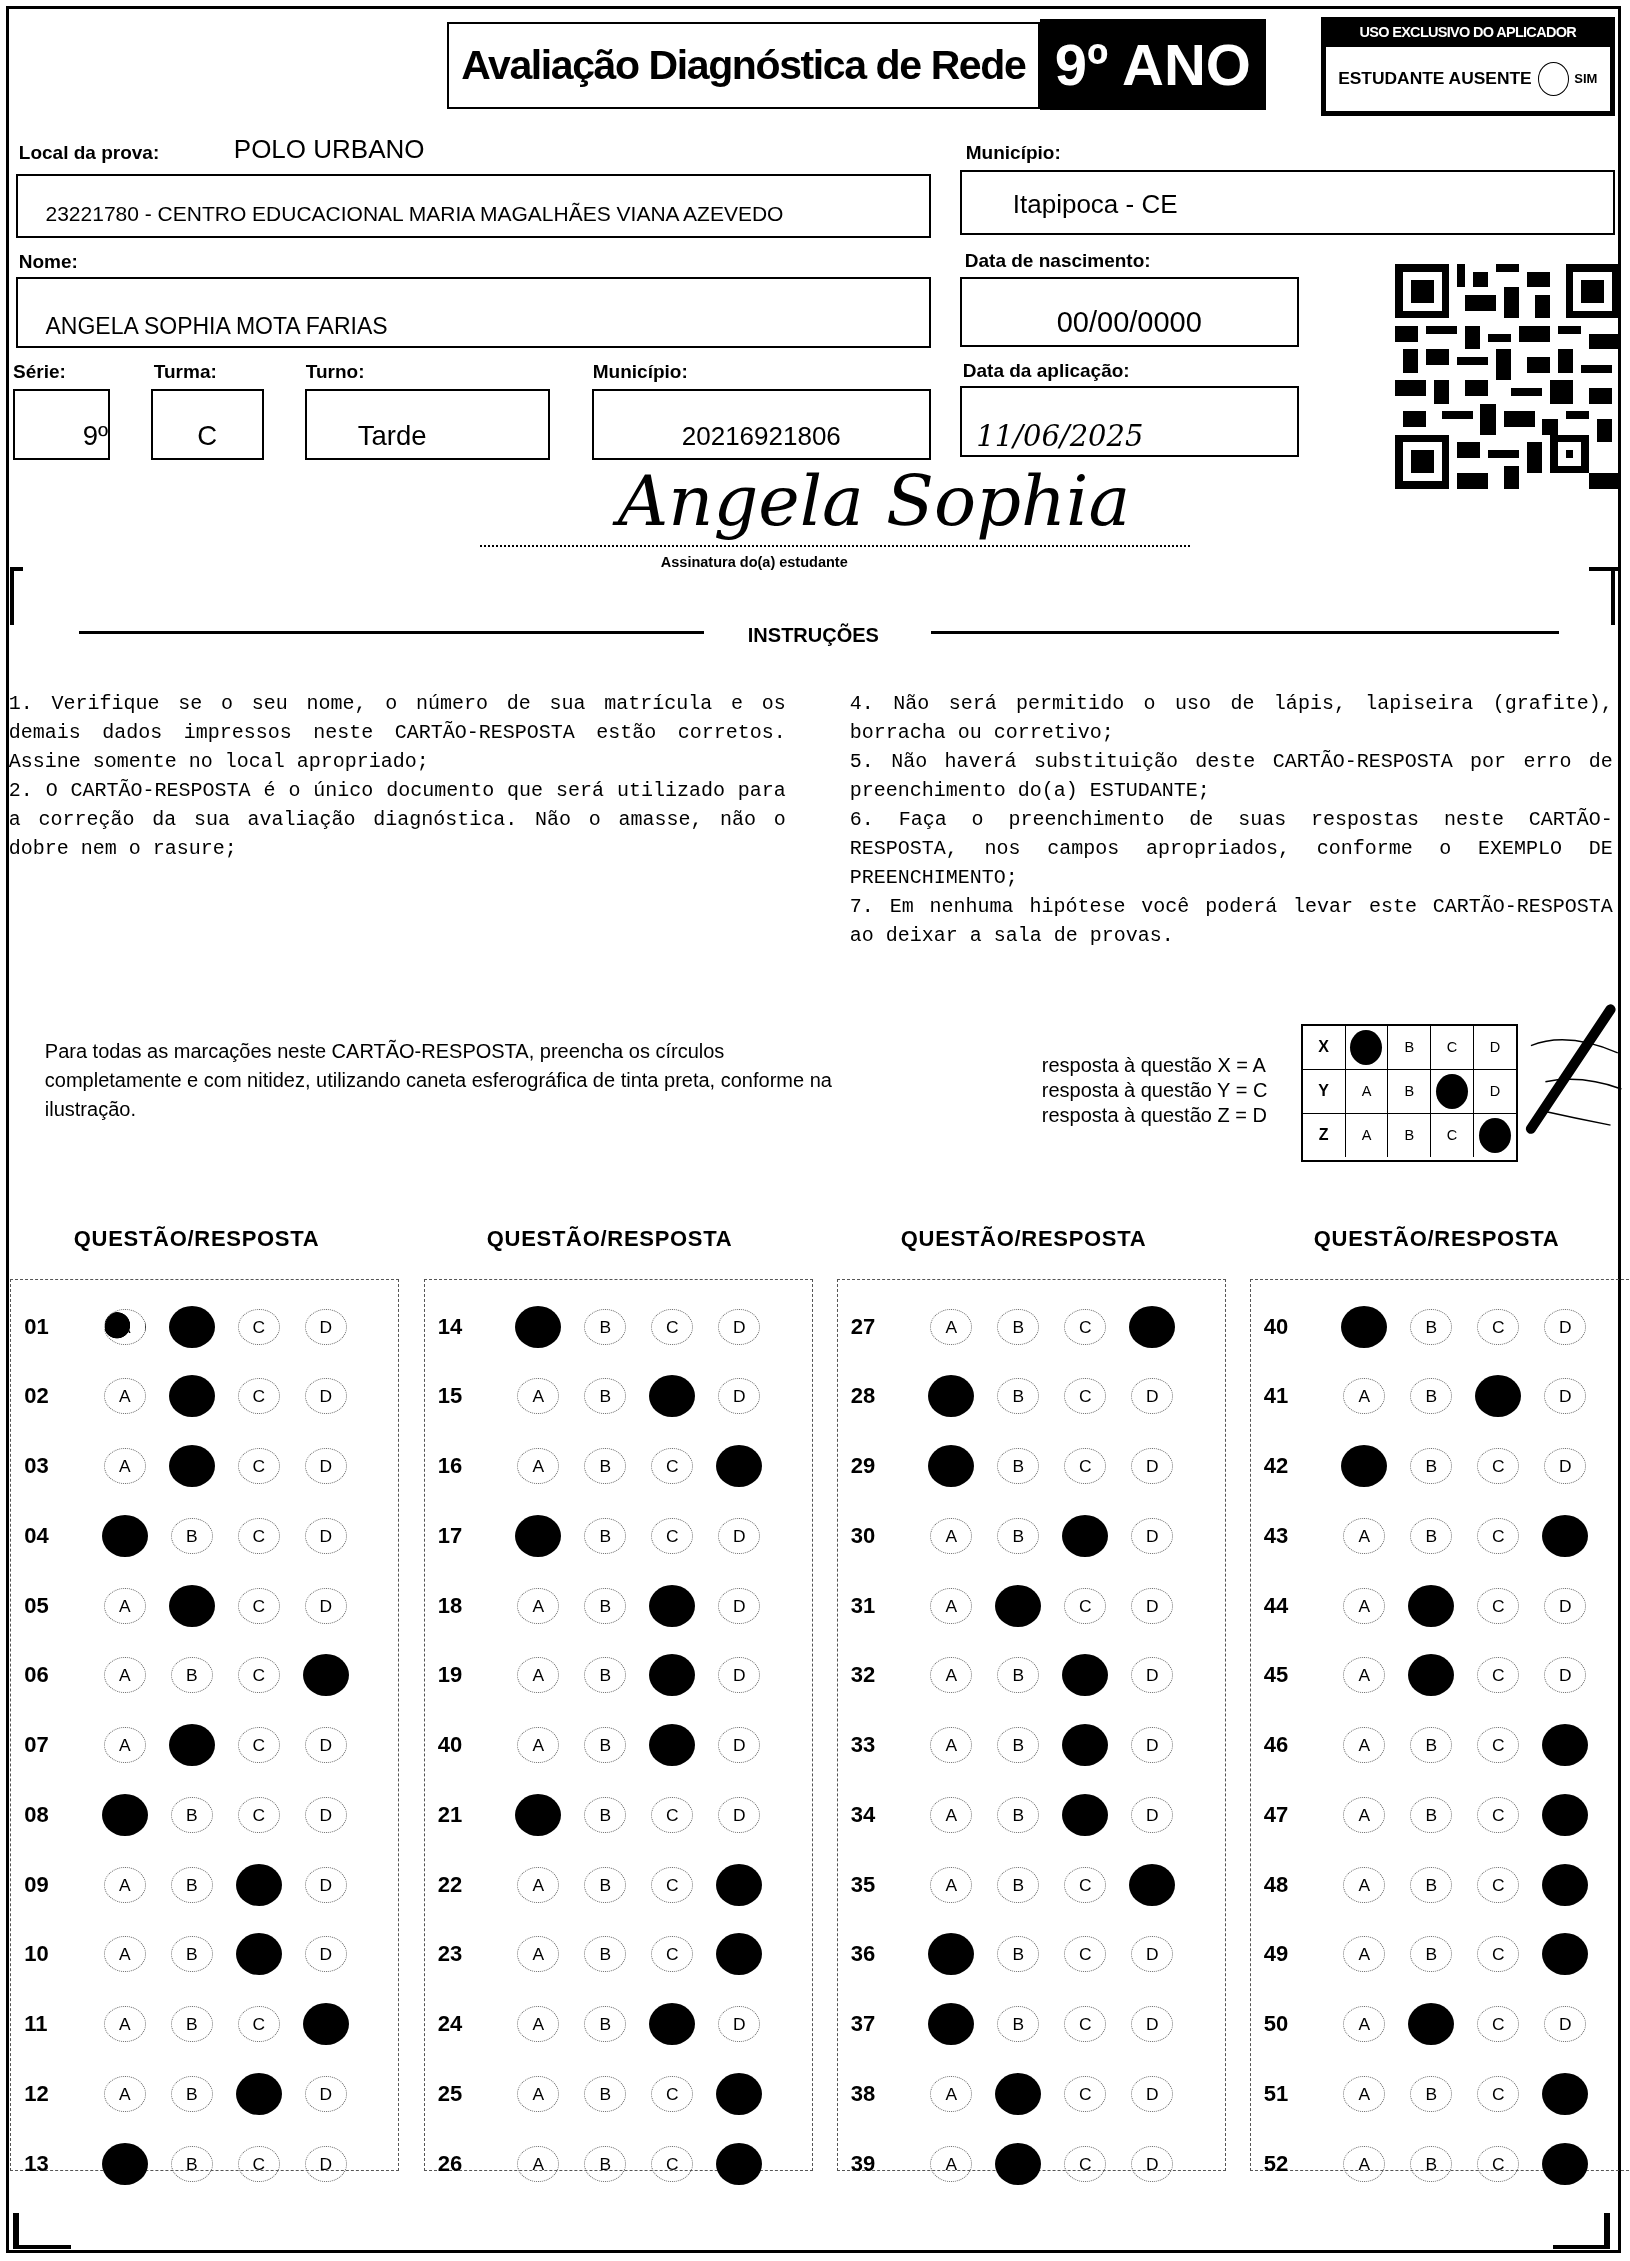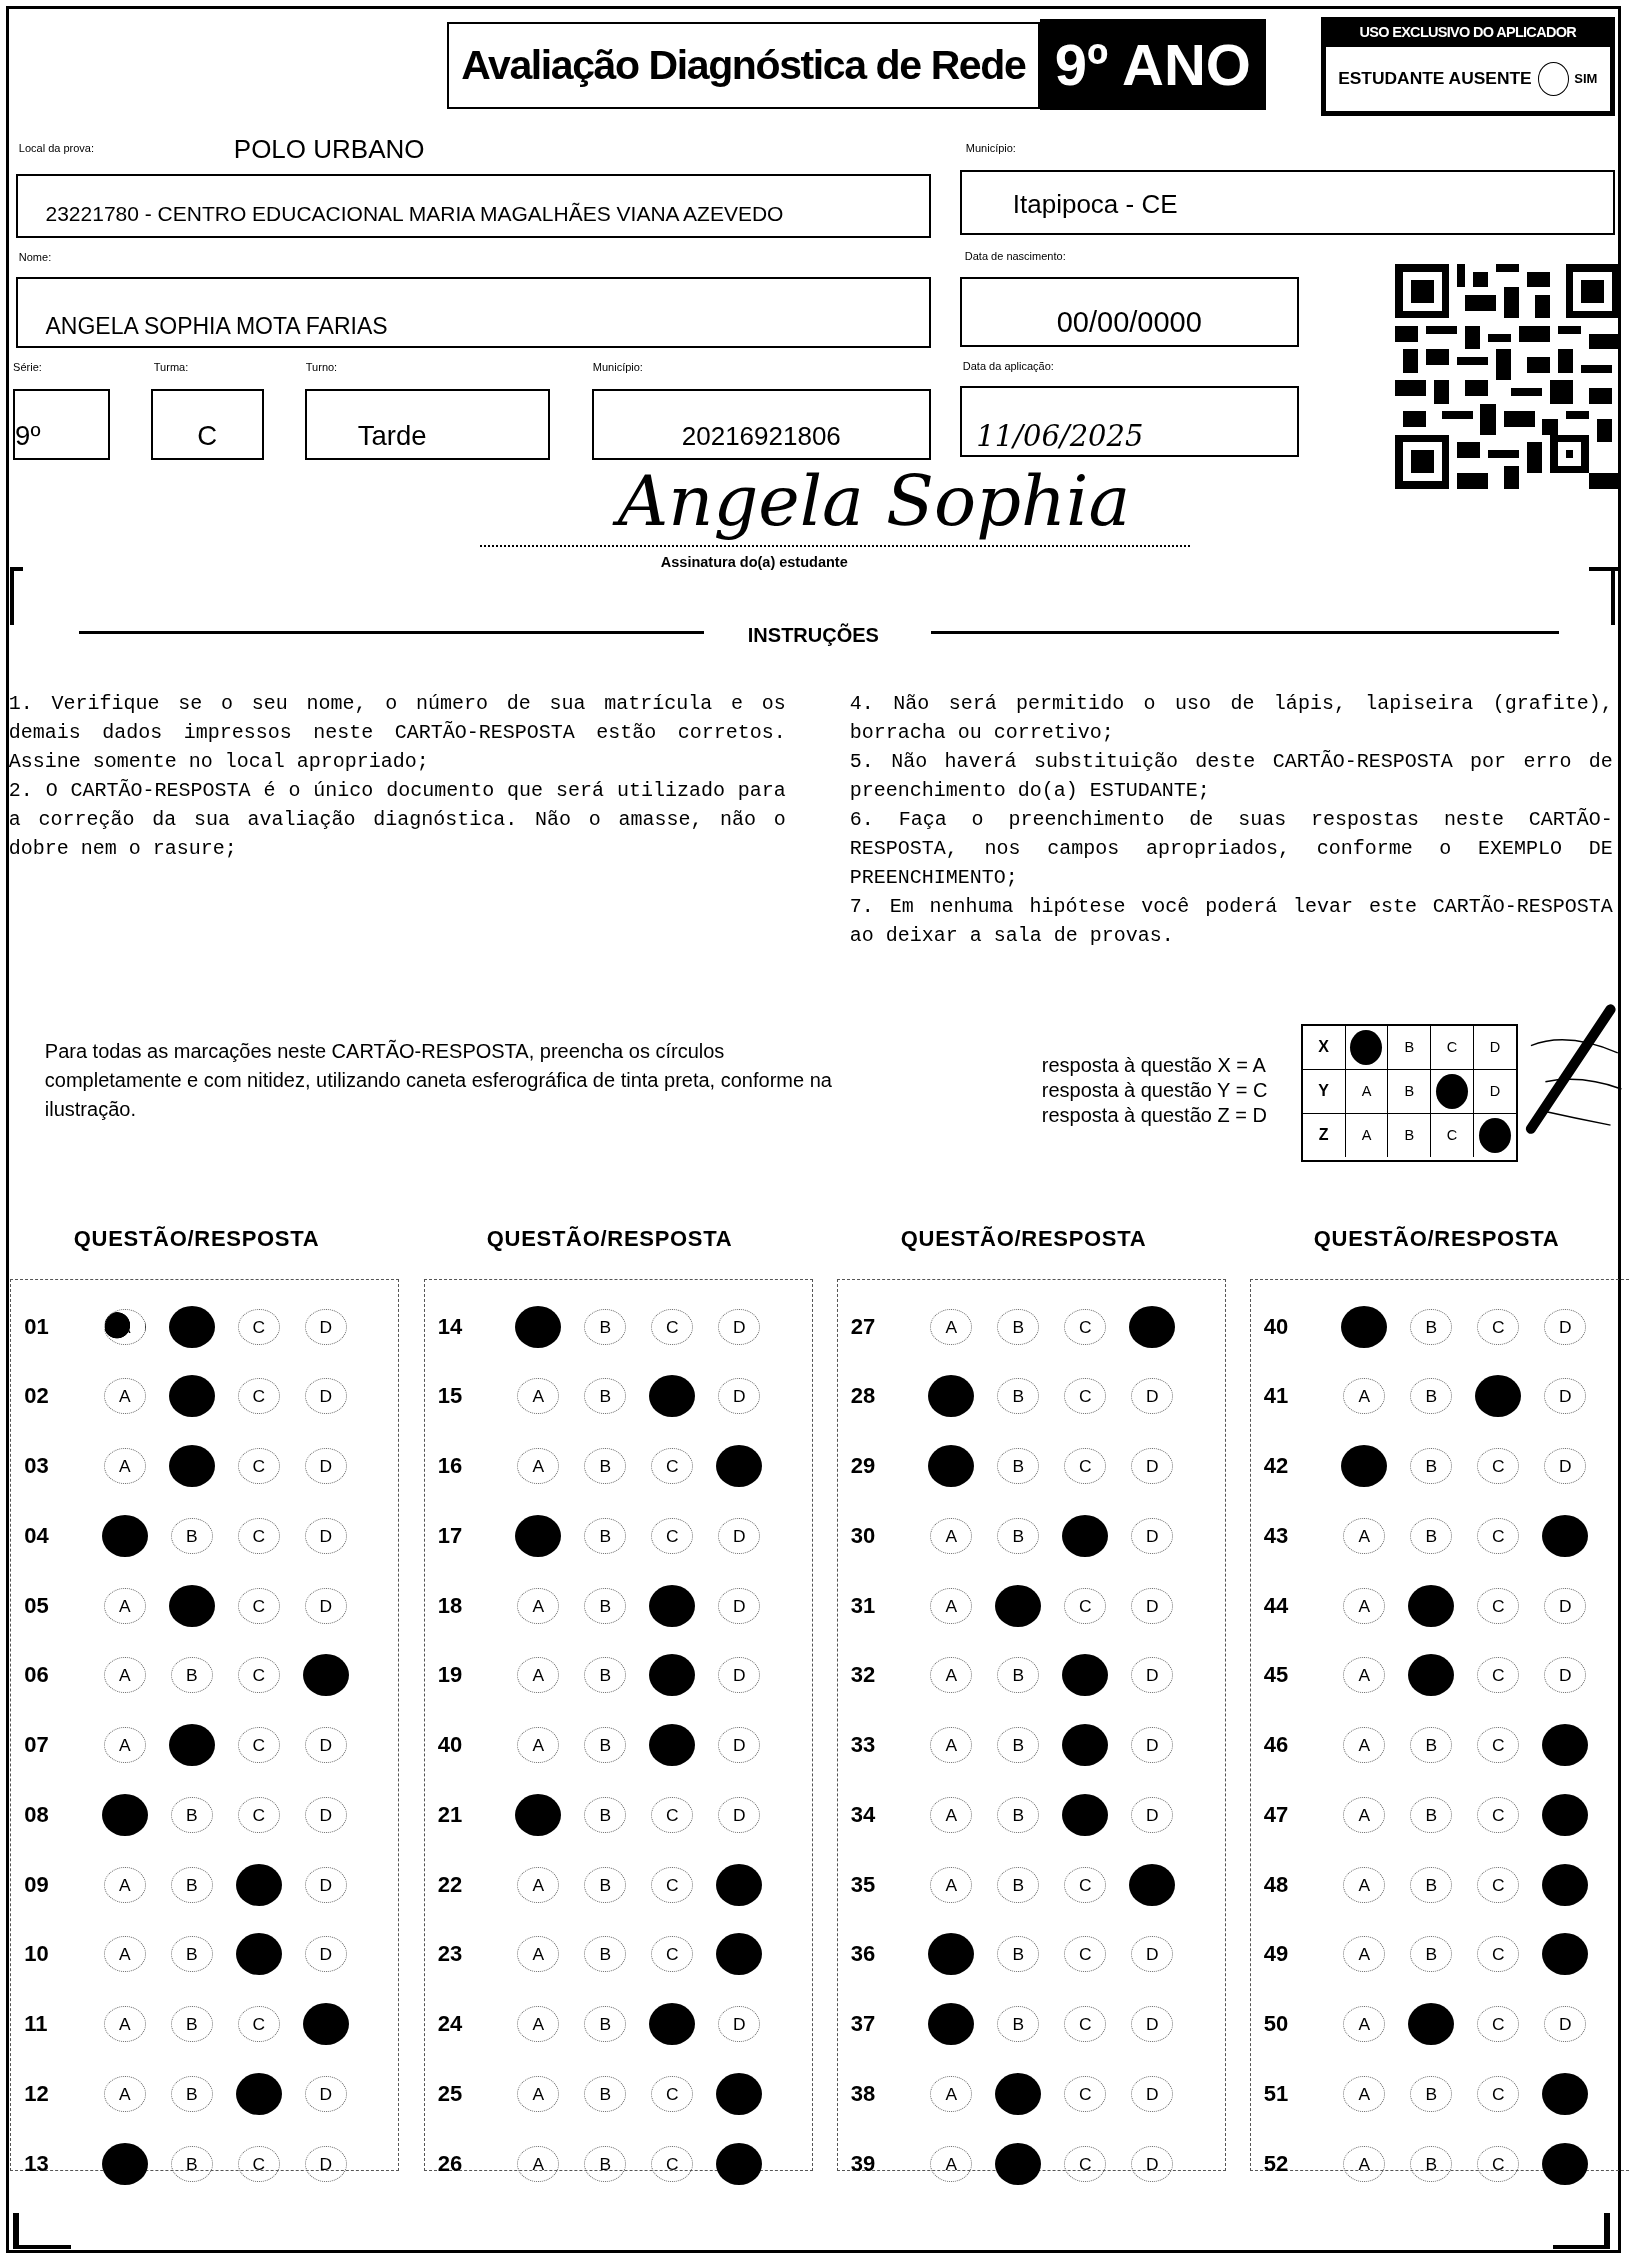--- a/index.html
+++ b/index.html
@@ -7,21 +7,21 @@
   .page{position:absolute;left:5.8px;top:5.8px;width:1615px;height:2247px;border:3.6px solid #000;box-sizing:border-box;}
   .abs{position:absolute;}
   .hdr-black{position:absolute;background:#000;color:#fff;display:flex;align-items:center;justify-content:center;font-weight:bold;}
   .hdr-title{left:10px;top:10px;width:428px;height:91px;font-size:42px;letter-spacing:-1.4px;}
   .hdr-sub{left:438px;top:13px;width:593px;height:87px;background:#fff;color:#000;border:2.2px solid #000;box-sizing:border-box;font-size:41px;letter-spacing:-1.4px;}
   .hdr-year{left:1031px;top:10px;width:226px;height:91px;font-size:58px;}
   .aplic{position:absolute;left:1312px;top:8.7px;width:294px;height:99px;background:#000;border:2.2px solid #000;box-sizing:border-box;}
   .aplic-title{color:#fff;font-size:14.5px;text-align:center;height:27.5px;line-height:27.5px;font-weight:bold;letter-spacing:-0.7px;}
   .aplic-body{background:#fff;height:64px;margin:0 2.9px;display:flex;align-items:center;justify-content:center;gap:5.8px;font-size:17.4px;font-weight:bold;}
   .bubble-sm{width:29px;height:32px;border:1.4px solid #000;border-radius:50%;display:inline-block;}
-  .lbl{position:absolute;font-size:11px;font-weight:normal;}
+  .lbl{position:absolute;font-size:19px;font-weight:bold;}
   .box{position:absolute;border:2.2px solid #000;box-sizing:border-box;font-size:23px;display:flex;align-items:flex-end;padding-bottom:5.8px;}
   .qr{position:absolute;left:1386px;top:255px;width:225px;height:225px;}
   .sig-line{position:absolute;left:471px;top:536px;width:710px;border-top:2.9px dotted #000;}
   .sig-cap{position:absolute;left:652px;top:545px;font-size:14.5px;font-weight:bold;}
   .corner{position:absolute;background:#000;}
   .instr-line{position:absolute;top:622px;height:3.6px;background:#000;}
   .instr-title{position:absolute;left:739px;top:615px;font-size:20px;font-weight:bold;}
   .instr-col{position:absolute;top:680px;font-size:20px;line-height:29px;text-align:justify;font-family:Liberation Mono, monospace;}
   .instr-col p{margin:0;}
   .fill-note{position:absolute;left:36px;top:1028px;font-size:20px;line-height:29px;width:812px;}
@@ -75,21 +75,21 @@
   <div class="box" style="left:7.2px;top:268px;width:915px;height:71px;padding-left:27.5px;">
     <span>ANGELA SOPHIA MOTA FARIAS</span>
   </div>
 
   <div class="lbl" style="left:956px;top:241px;">Data de nascimento:</div>
   <div class="box" style="left:951px;top:268px;width:339px;height:70px;justify-content:center;font-size:29px;">
     <span>00/00/0000</span>
   </div>
 
   <div class="lbl" style="left:4.3px;top:352px;">Série:</div>
-  <div class="box" style="left:4.3px;top:380px;width:97px;height:71px;justify-content:flex-start;font-size:27.5px;">
+  <div class="box" style="left:4.3px;top:380px;width:97px;height:71px;justify-content:flex-end;font-size:27.5px;">
     <span>9º</span>
   </div>
   <div class="lbl" style="left:145px;top:352px;">Turma:</div>
   <div class="box" style="left:142px;top:380px;width:113px;height:71px;justify-content:center;font-size:27.5px;">
     <span>C</span>
   </div>
   <div class="lbl" style="left:297px;top:352px;">Turno:</div>
   <div class="box" style="left:296px;top:380px;width:245px;height:71px;padding-left:51px;font-size:27.5px;">
     <span>Tarde</span>
   </div>

